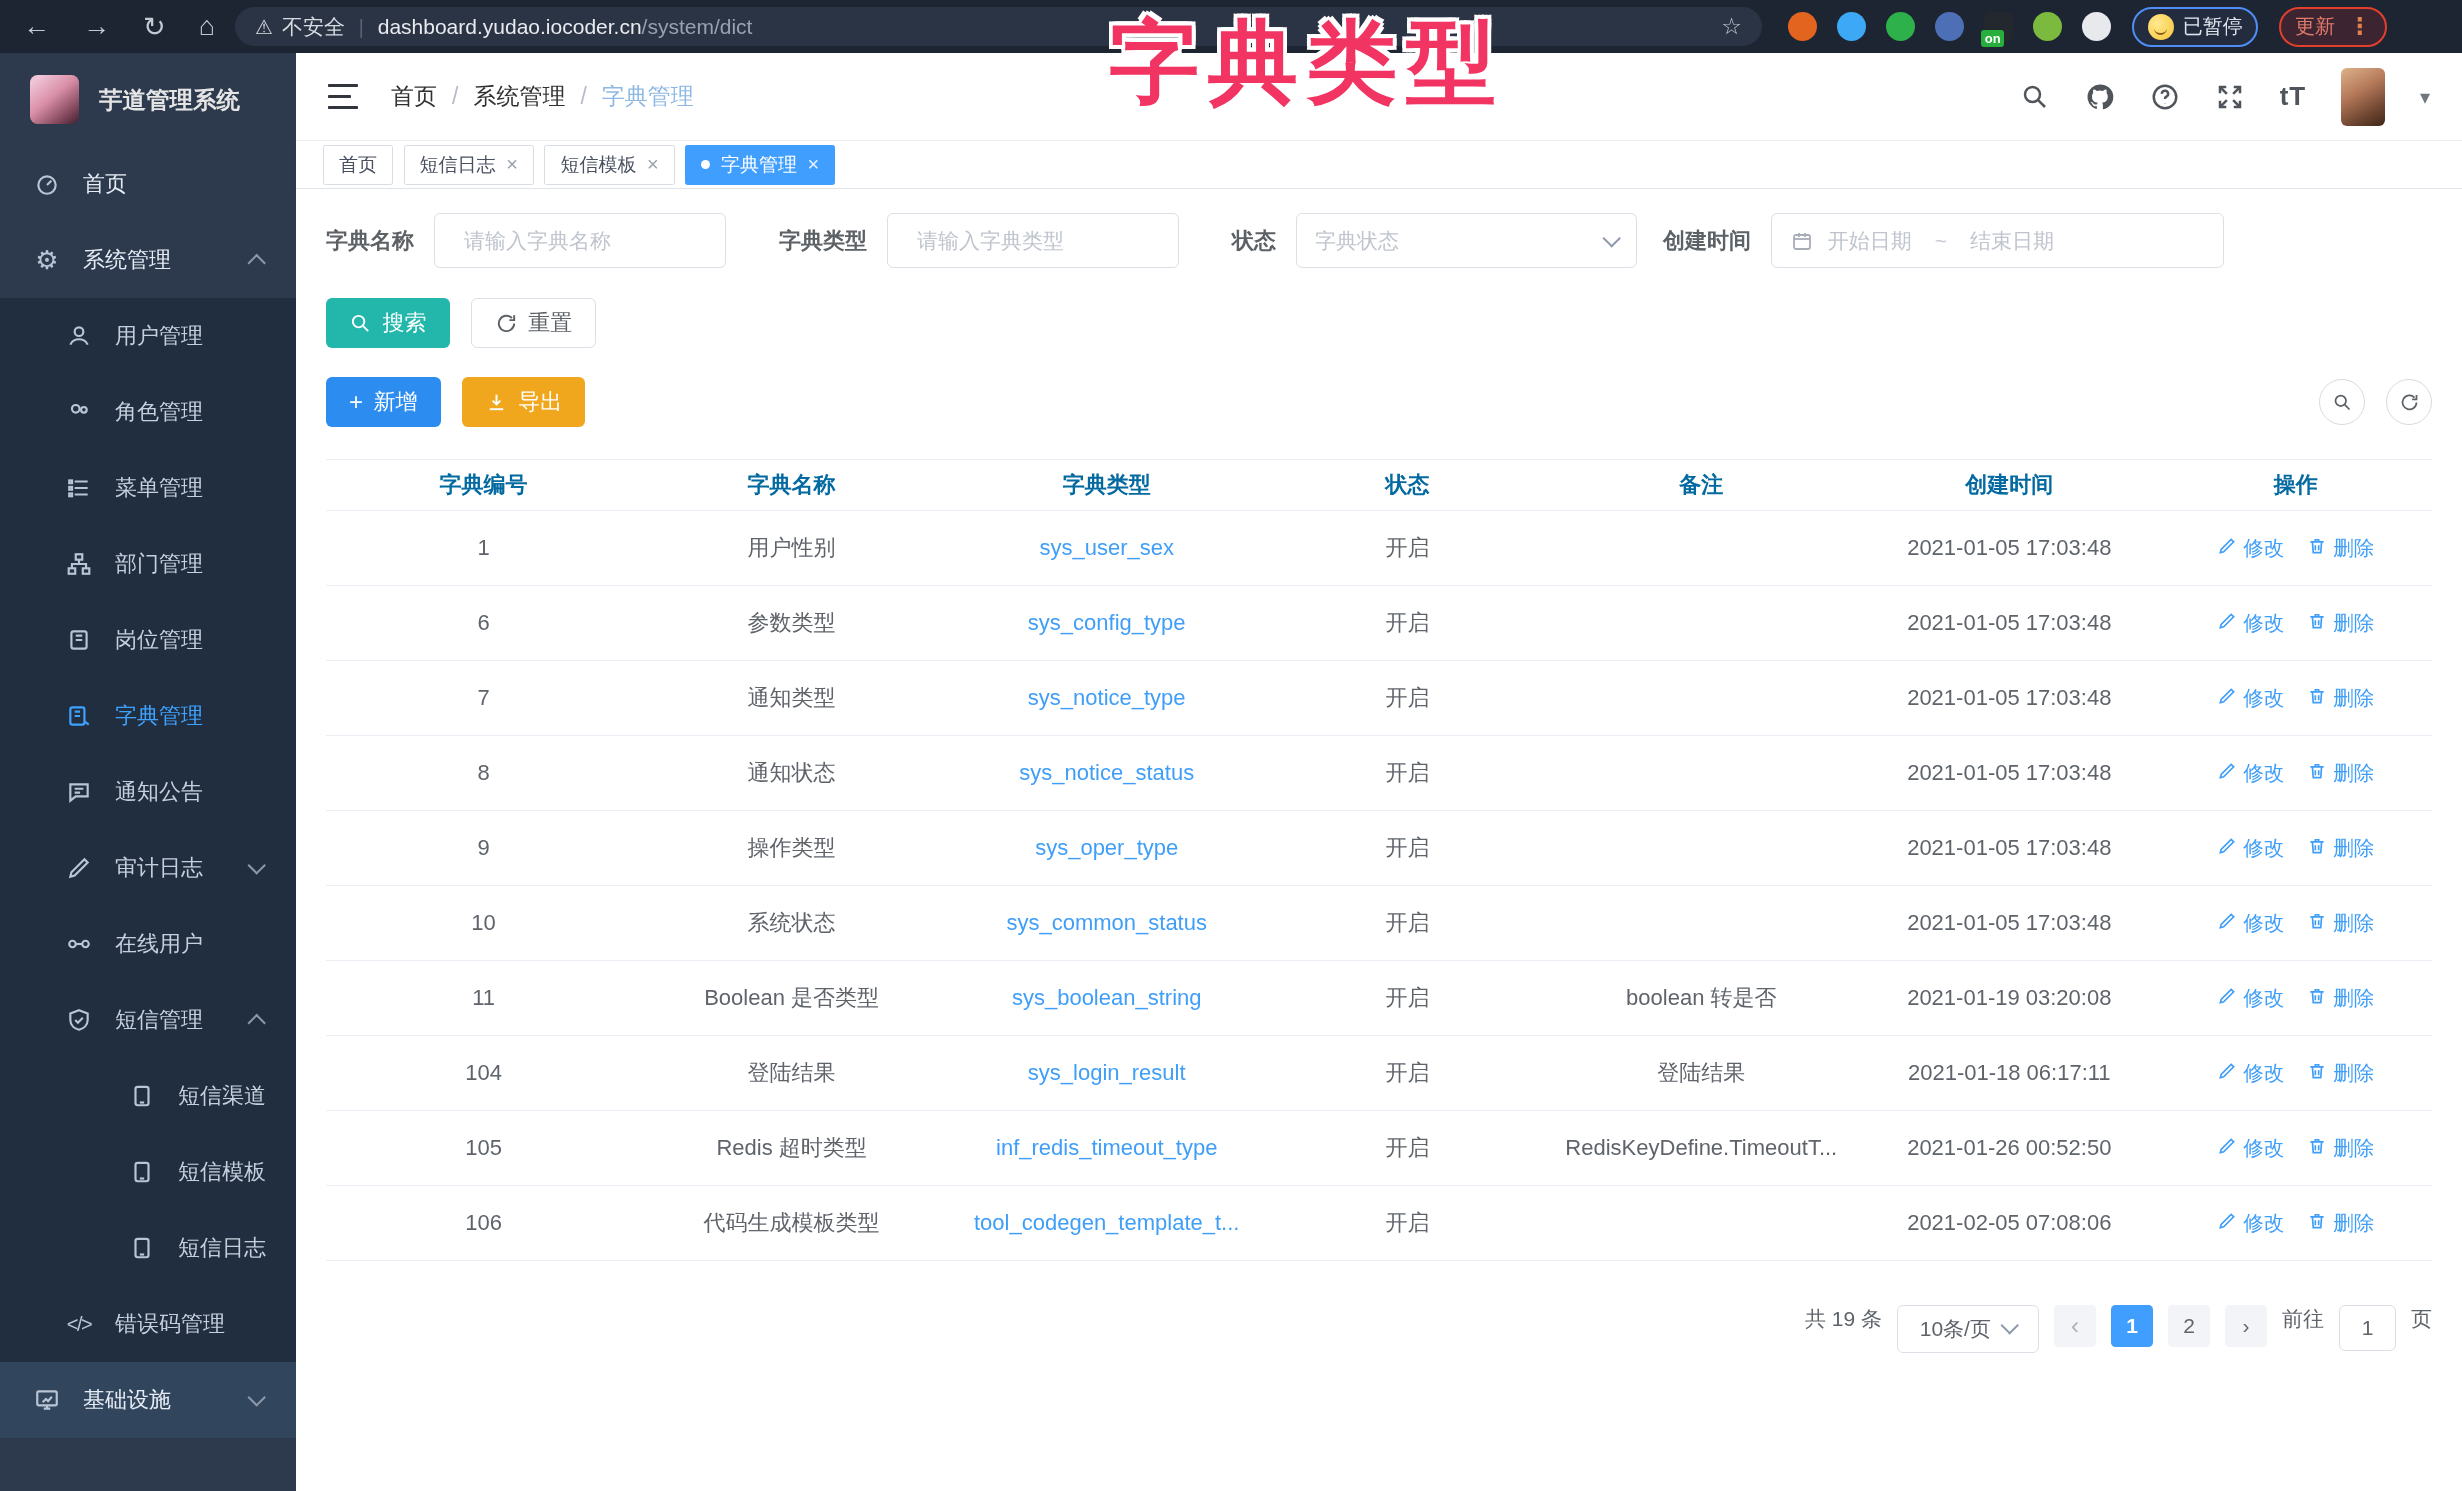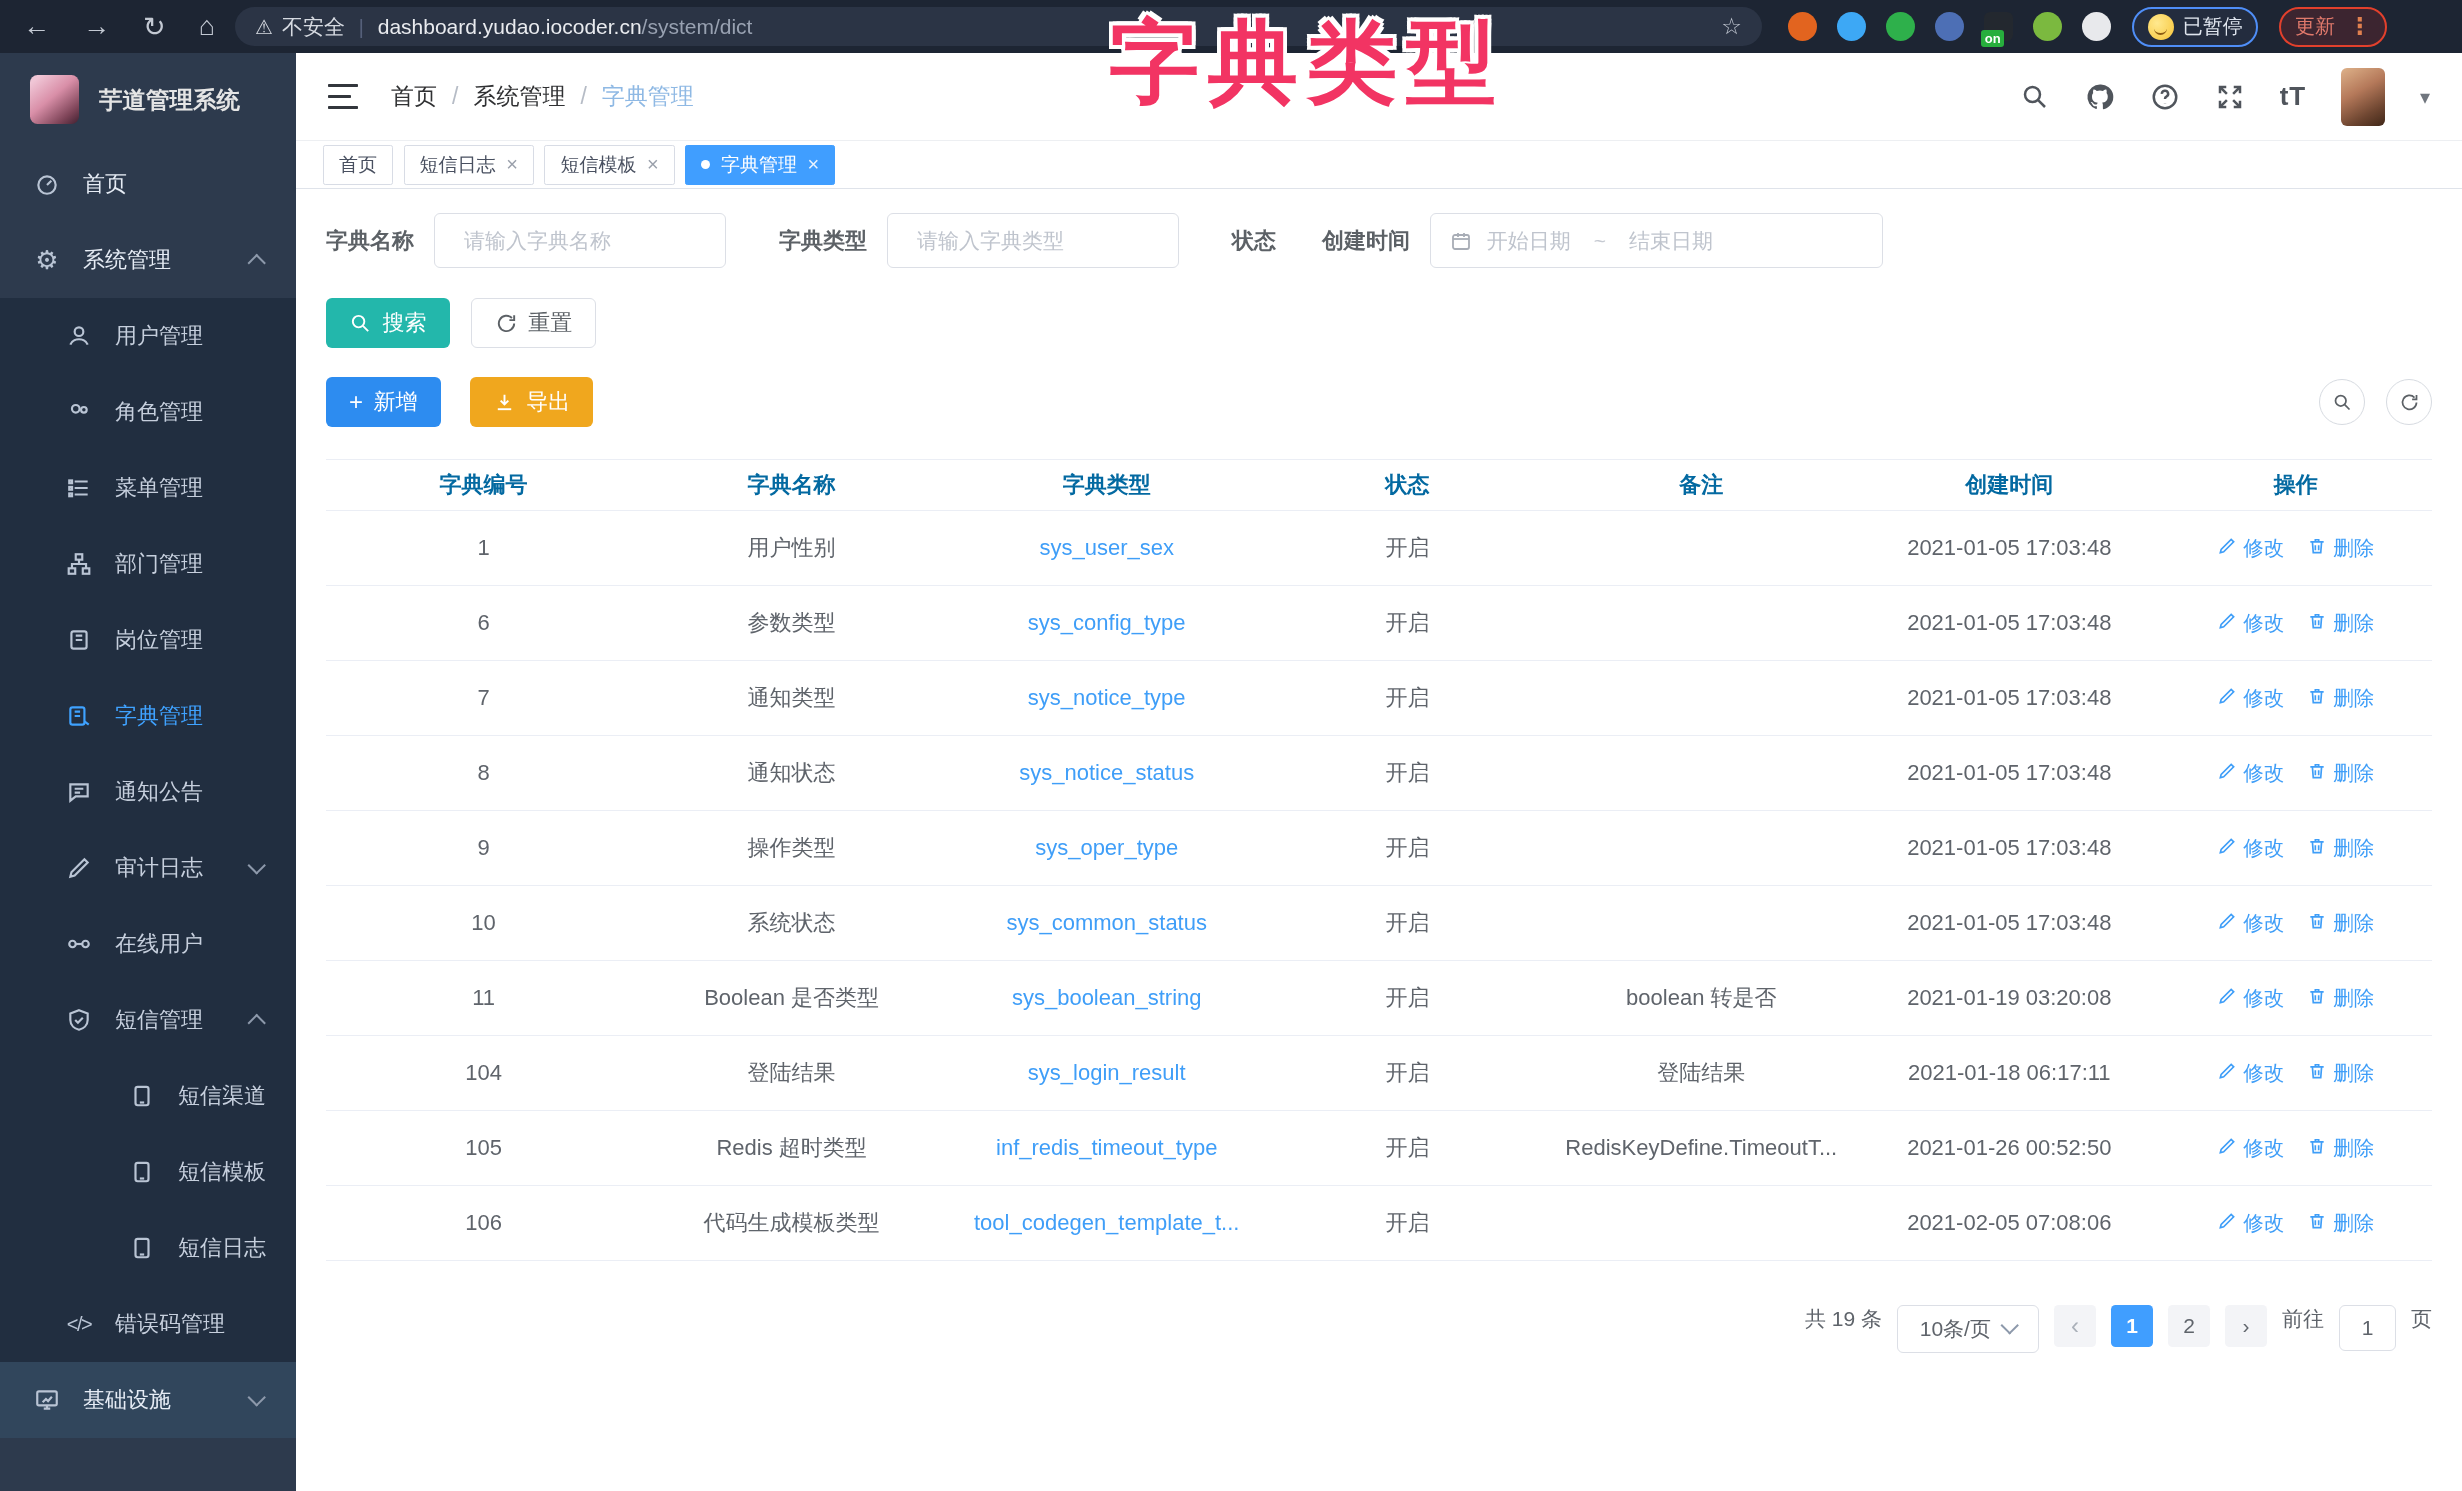--- a/index.html
+++ b/index.html
@@ -85,21 +85,21 @@
   .finput .cal{margin-right:13.7px;color:#a8adb6;display:inline-flex;}
   .finput .cal svg{width:24px;height:24px;}
   .finput .tilde{margin:0 23px;color:#c6cad2;}
 
   .btnrow{display:flex;align-items:center;margin-top:30px;}
   .btn{height:50px;border-radius:6px;font-size:22px;padding:0 23px;display:inline-flex;align-items:center;gap:10.6px;border:none;cursor:pointer;}
   .btn svg{width:23px;height:23px;}
   .btn.teal{background:#23b7ab;color:#fff;}
   .btn.plain{background:#fff;color:#5c6166;border:1.5px solid #dcdfe6;margin-left:21px;}
   .btn.blue{background:#2d8cf0;color:#fff;}
-  .btn.orange{background:#f0a71e;color:#fff;margin-left:29px;}
+  .btn.orange{background:#f0a71e;color:#fff;margin-left:21px;}
   .btnrow2{display:flex;align-items:center;margin-top:29px;}
   .roundbtns{margin-left:auto;display:flex;gap:21px;}
   .rbtn{width:44px;height:44px;border-radius:50%;border:1.5px solid #d7dbe1;display:inline-flex;align-items:center;justify-content:center;color:#5c6166;background:#fff;cursor:pointer;}
   .rbtn svg{width:21px;height:21px;}
 
   
   .table{margin-top:32px;border-top:0.8px solid #ebeef5;}
   .trow{display:flex;align-items:center;border-bottom:0.8px solid #ebeef5;}
   .trow.head{height:50px;font-weight:bold;color:#0369a1;font-size:22px;}
   .trow.body{height:74px;font-size:22px;color:#5f646b;}
@@ -396,20 +396,24 @@
     <div class="filter">
       <span class="flabel">字典名称</span>
       <span class="finput w470">
         <span class="ph">请输入字典名称</span>
       </span>
       <span class="flabel gap70">字典类型</span>
       <span class="finput w470">
         <span class="ph">请输入字典类型</span>
       </span>
       <span class="flabel gap70">状态</span>
+      <span class="finput w450">
+        <span class="ph">字典状态</span>
+        <span class="selcaret chev down"></span>
+      </span>
       <span class="flabel gap30">创建时间</span>
       <span class="finput w500">
         <span class="cal">
           <svg viewBox="0 0 24 24" fill="none" stroke="currentColor" stroke-width="1.8">
               <rect x="4" y="6" width="16" height="14" rx="2"></rect>
               <line x1="4" y1="10" x2="20" y2="10"></line>
               <line x1="9" y1="4" x2="9" y2="8"></line>
               <line x1="15" y1="4" x2="15" y2="8"></line>
             </svg>
         </span>

